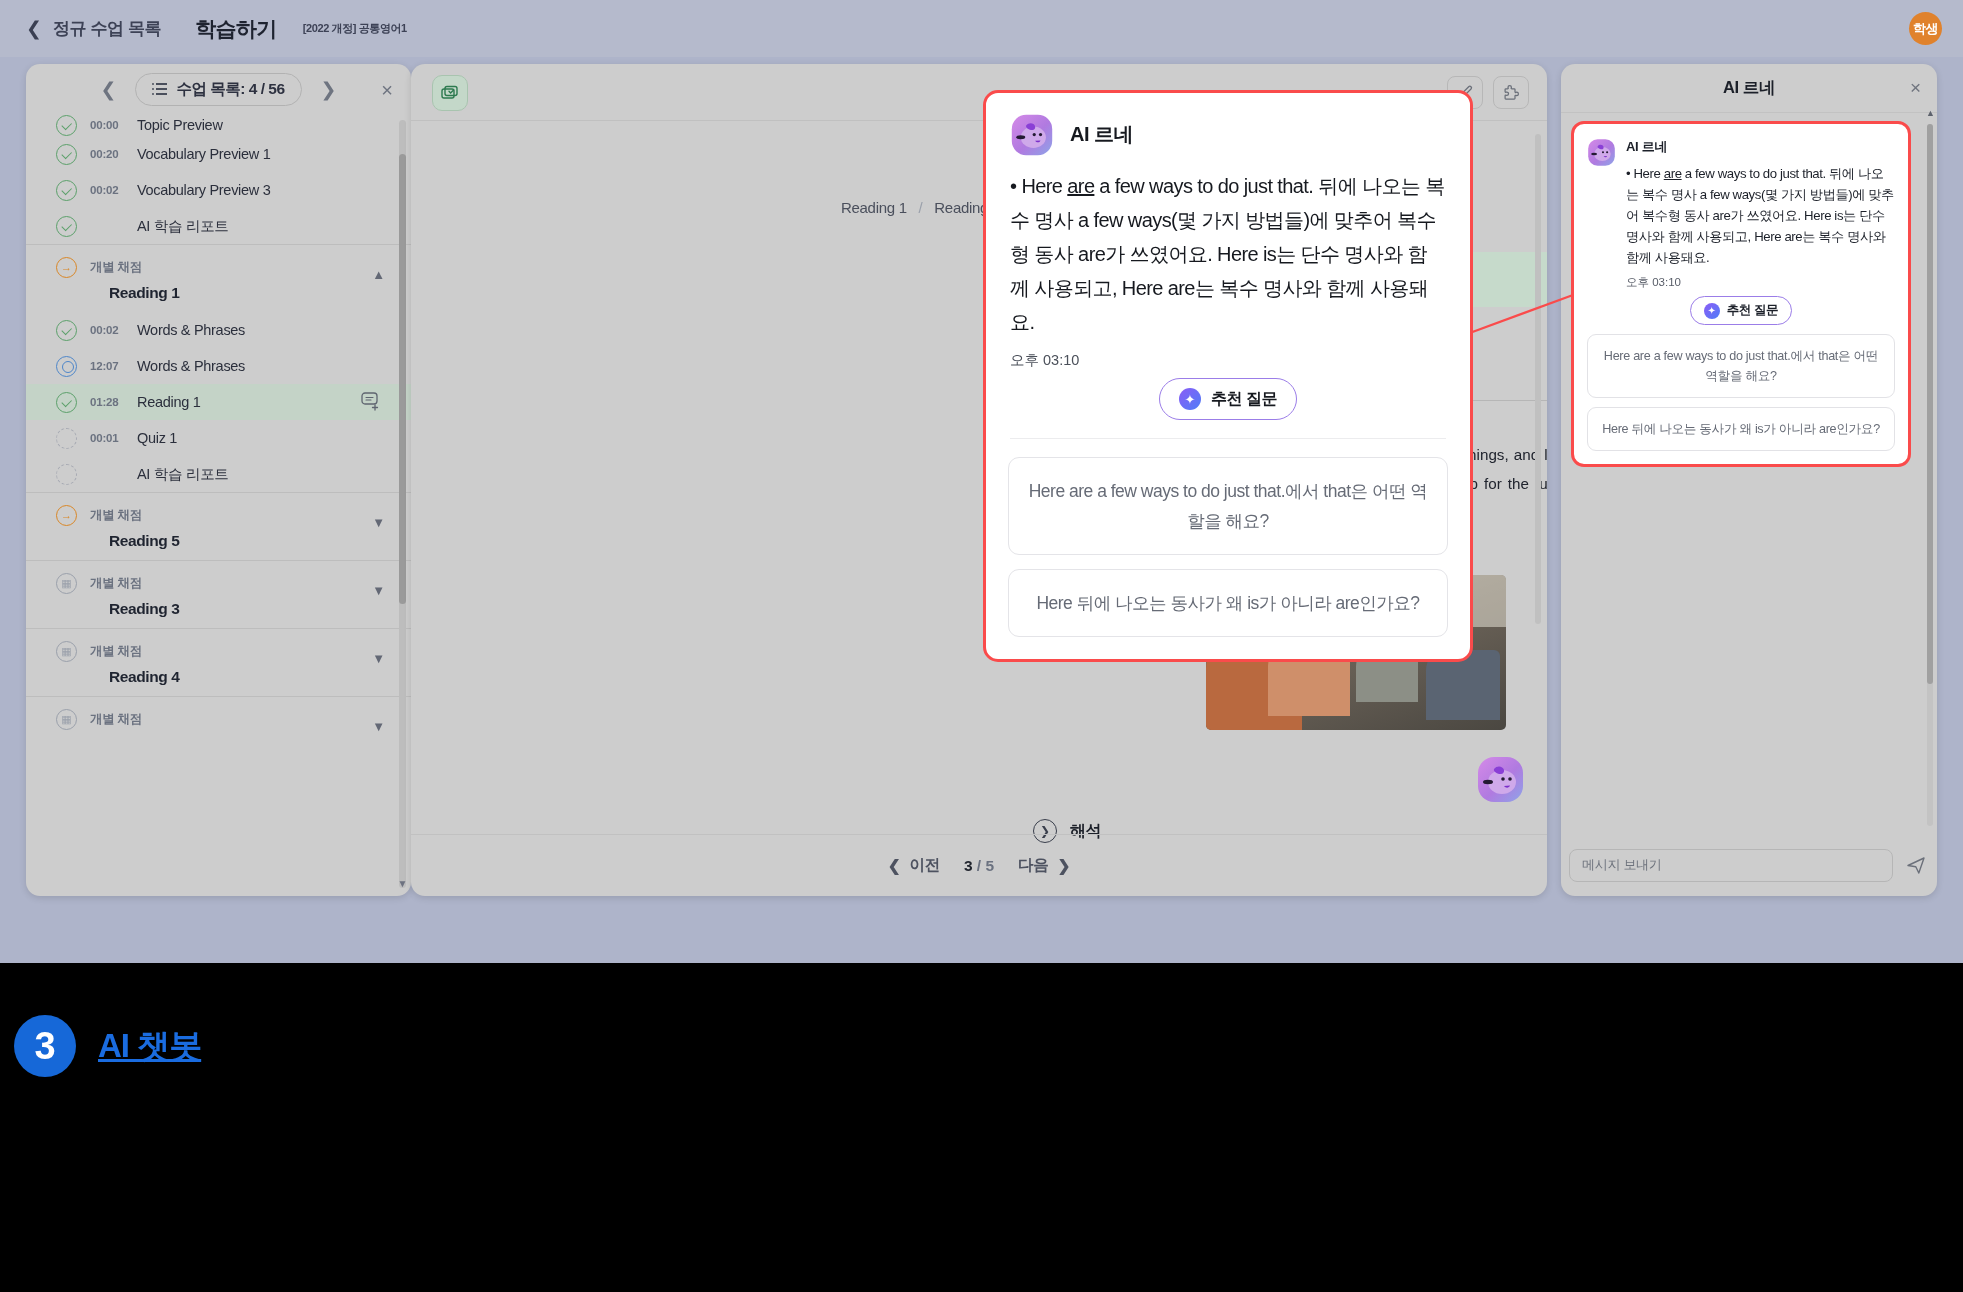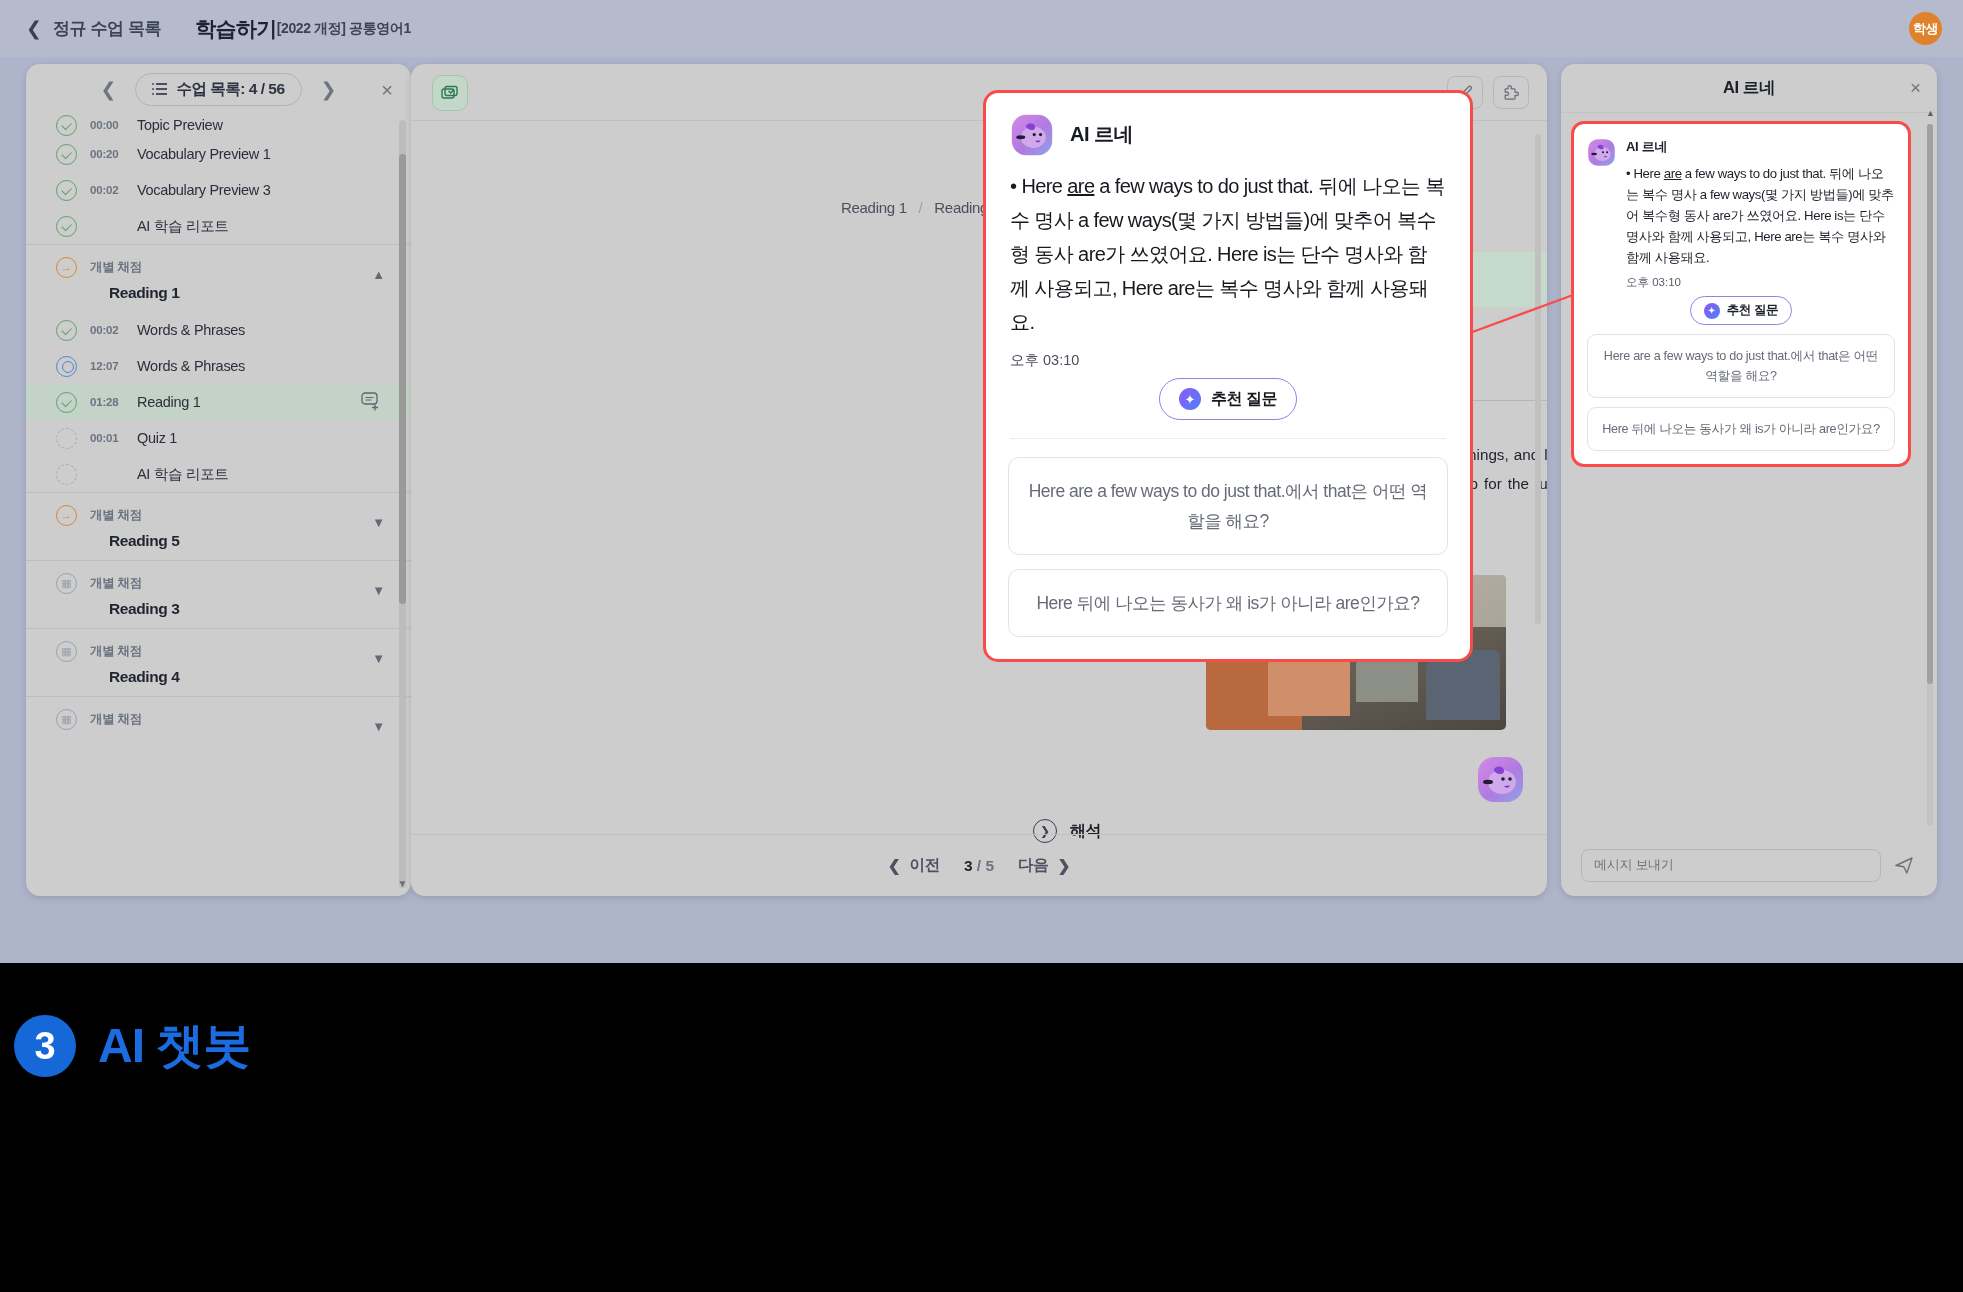--- a/index.html
+++ b/index.html
@@ -8,21 +8,21 @@
   #app { position:relative; width:1963px; height:1292px; background:#000; overflow:hidden; }
 
   
   .window { position:absolute; left:0; top:0; width:1963px; height:963px; background:#aeb4ca; }
 
   .topbar { position:absolute; left:0; top:0; width:1963px; height:57px; background:#b5bacc;
             display:flex; align-items:center; padding-left:26px; gap:0; }
   .back-chev { color:#3a3f52; font-size:19px; margin-right:11px; line-height:1; }
   .back-label { color:#3d4256; font-size:17px; font-weight:600; letter-spacing:-0.4px; }
   .topbar-title { color:#1e2330; font-size:21px; font-weight:800; margin-left:34px; letter-spacing:-0.6px; }
-  .topbar-sub { color:#3d4256; font-size:14px; font-weight:600; letter-spacing:-0.4px; }
+  .topbar-sub { color:#3d4256; font-size:11px; font-weight:600; margin-left:26px; letter-spacing:-0.4px; }
   .avatar-badge { position:absolute; right:21px; top:12px; width:33px; height:33px; border-radius:50%;
                   background:#e0822c; color:#fff; font-size:13px; font-weight:700;
                   display:flex; align-items:center; justify-content:center; letter-spacing:-0.5px; }
 
   
   .sidebar { position:absolute; left:26px; top:64px; width:385px; height:832px;
              background:#cdcdcd; border-radius:14px; box-shadow:0 2px 7px rgba(0,0,0,.13); overflow:hidden; }
   .sb-head { height:50px; display:flex; align-items:center; justify-content:center; gap:16px; position:relative; }
   .sb-arrow { color:#6e7480; font-size:19px; width:22px; text-align:center; }
   .sb-pill { border:1px solid #b2b2b2; border-radius:18px; height:33px; padding:0 16px;
@@ -133,21 +133,21 @@
   .ai-time-s { font-size:11.5px; color:#585d68; margin-top:7px; }
   .sugg-btn { margin:6px auto 0 auto; width:fit-content; display:flex; align-items:center; gap:7px;
               border:1.4px solid #9b7de8; border-radius:16px; padding:5px 13px; background:#fff; }
   .sugg-btn .lbl { font-size:12.5px; font-weight:700; color:#1c2029; letter-spacing:-0.4px; }
   .spark { width:16px; height:16px; border-radius:50%; background:linear-gradient(135deg,#8b5cf6,#4f7ef7);
            display:flex; align-items:center; justify-content:center; color:#fff; font-size:10px; }
   .qopt-s { border:1px solid #e2e2e6; border-radius:9px; padding:11px 12px; margin-top:9px;
             font-size:12.6px; color:#666b76; text-align:center; line-height:20px; background:#fff; letter-spacing:-0.3px;}
 
   .ai-foot { position:absolute; left:0; right:0; bottom:0; height:62px; display:flex; align-items:center;
-             padding:0 20px; gap:10px; }
+             padding:0 8px; gap:10px; }
   .ai-input { flex:1; height:33px; border:1px solid #b6b6b6; border-radius:8px; background:transparent;
               display:flex; align-items:center; padding-left:12px; color:#6e737d; font-size:13px; letter-spacing:-0.3px;}
   .send { width:26px; height:26px; display:flex; align-items:center; justify-content:center; }
 
   .ai-track { position:absolute; right:4px; top:60px; width:6px; bottom:70px; background:#c3c3c3; border-radius:4px;}
   .ai-thumb { position:absolute; right:4px; top:60px; width:6px; height:560px; background:#a0a0a0; border-radius:4px;}
   .ai-up { position:absolute; right:2px; top:44px; font-size:9px; color:#5d626c; }
 
   
   .callout { position:absolute; left:983px; top:90px; width:490px; background:#fff;
@@ -172,21 +172,21 @@
   .connector { position:absolute; z-index:30; }
 
   
   .mascot-bg { fill:url(#mg); }
 
   
   .caption { position:absolute; left:0; top:963px; width:1963px; height:329px; background:#000;
              display:flex; align-items:flex-start; padding:52px 0 0 14px; gap:22px; }
   .cap-num { width:62px; height:62px; border-radius:50%; background:#1668d8; color:#fff;
              font-size:38px; font-weight:700; display:flex; align-items:center; justify-content:center; }
-  .cap-txt { color:#1a6ce0; font-size:48px; font-weight:800; letter-spacing:-1px; line-height:62px; }
+  .cap-txt { color:#1a6ce0; font-size:33px; font-weight:800; letter-spacing:-1px; line-height:62px;text-decoration:underline; }
 </style>
 </head>
 <body>
 
 <div id="app">
 
   <svg width="0" height="0" style="position:absolute">
     <defs>
       <linearGradient id="mg" x1="0" y1="0" x2="1" y2="1">
         <stop offset="0%" stop-color="#d58ae8"></stop>

